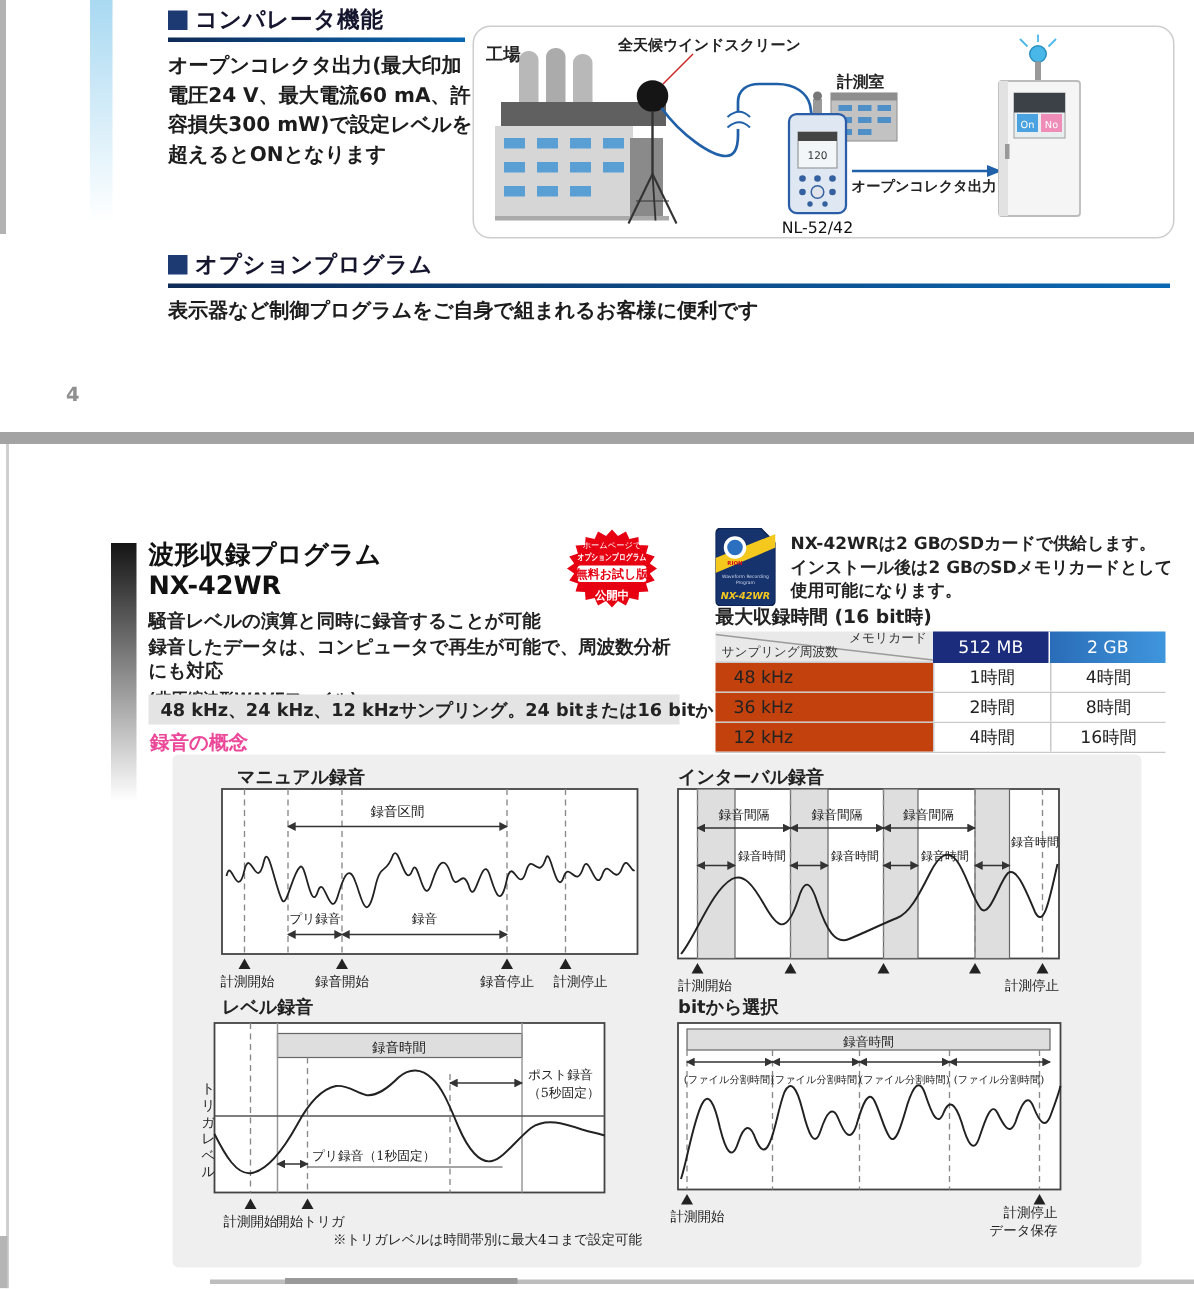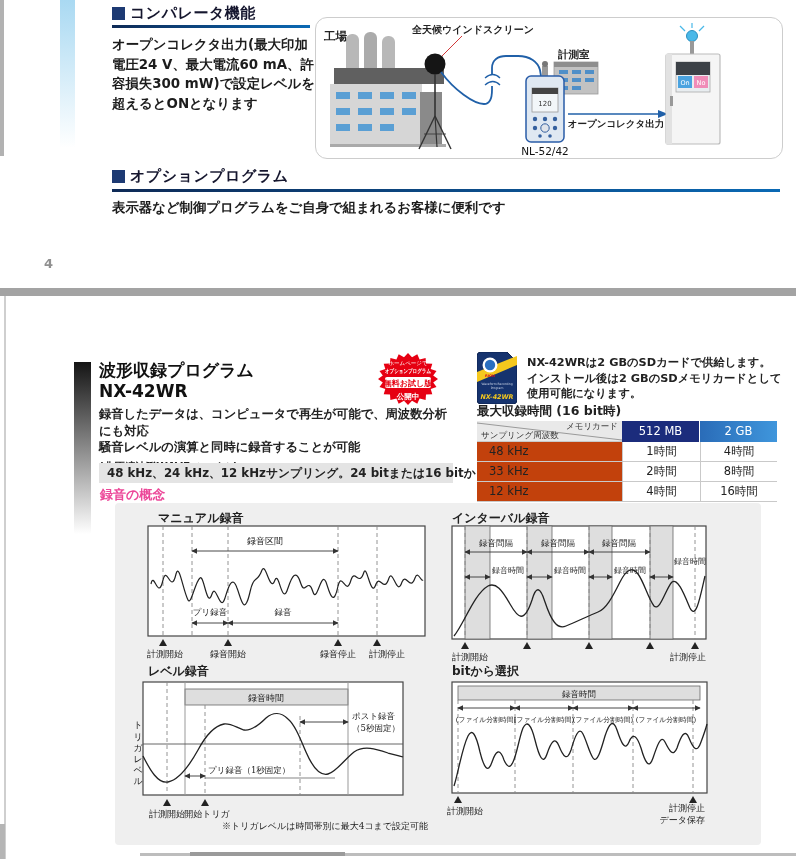--- a/index.html
+++ b/index.html
@@ -171,22 +171,22 @@
 
   <div class="abs edge-line" style="left:4px;top:296px;width:2px;height:563px;"></div>
   <div class="abs" style="left:0;top:824px;width:5px;height:35px;background:#b5b5b5;"></div>
   <div class="abs dark-bar" style="left:74px;top:362px;width:17px;height:172px;"></div>
 
   <div class="abs prod-title" style="left:99px;top:360px;">
     <div>波形収録プログラム</div>
     <div>NX-42WR</div>
   </div>
   <div class="abs desc" style="left:99px;top:406px;width:360px;">
+    <div>騒音レベルの演算と同時に録音することが可能</div>
     <div>録音したデータは、コンピュータで再生が可能で、周波数分析にも対応</div>
-    <div>騒音レベルの演算と同時に録音することが可能</div>
     <div class="small">(非圧縮波形WAVEファイル)</div>
   </div>
   <div class="abs sampling-band" style="left:99px;top:463px;width:346px;height:20px;">48 kHz、24 kHz、12 kHzサンプリング。24 bitまたは16 bitから選択</div>
 
   <div class="abs" style="left:377px;top:351px;width:62px;height:56px;">
     <svg width="62" height="56" viewBox="0 0 62 56">
       <polygon fill="#e60012" points="61,28 56.2,31.4 59.5,36 53.7,38 55.3,43.3 49,43.6 48.6,49 42.6,47.6 40.3,52.7 35,49.7 31,54 27,49.7 21.7,52.7 19.4,47.6 13.4,49 13,43.6 6.7,43.3 8.3,38 2.5,36 5.8,31.4 1,28 5.8,24.6 2.5,20 8.3,18 6.7,12.7 13,12.4 13.4,7 19.4,8.4 21.7,3.3 27,6.3 31,2 35,6.3 40.3,3.3 42.6,8.4 48.6,7 49,12.4 55.3,12.7 53.7,18 59.5,20 56.2,24.6"></polygon>
       <text x="31" y="14" font-size="5.5" text-anchor="middle" fill="#fff" font-family="DejaVu Sans, sans-serif">ホームページで</text>
       <text x="31" y="22" font-size="5.8" text-anchor="middle" font-weight="bold" fill="#fff" font-family="DejaVu Sans, sans-serif" textLength="46" lengthAdjust="spacingAndGlyphs">オプションプログラム</text>
       <rect x="8" y="26" width="46" height="11" rx="2" fill="#fff"></rect>
@@ -225,21 +225,21 @@
       </div>
       <div class="h512">512 MB</div>
       <div class="h2gb">2 GB</div>
     </div>
     <div class="row drow">
       <div class="freq">48 kHz</div>
       <div class="val">1時間</div>
       <div class="val">4時間</div>
     </div>
     <div class="row drow">
-      <div class="freq">33 kHz</div>
+      <div class="freq">36 kHz</div>
       <div class="val">2時間</div>
       <div class="val">8時間</div>
     </div>
     <div class="row drow">
       <div class="freq">12 kHz</div>
       <div class="val">4時間</div>
       <div class="val">16時間</div>
     </div>
   </div>
 

